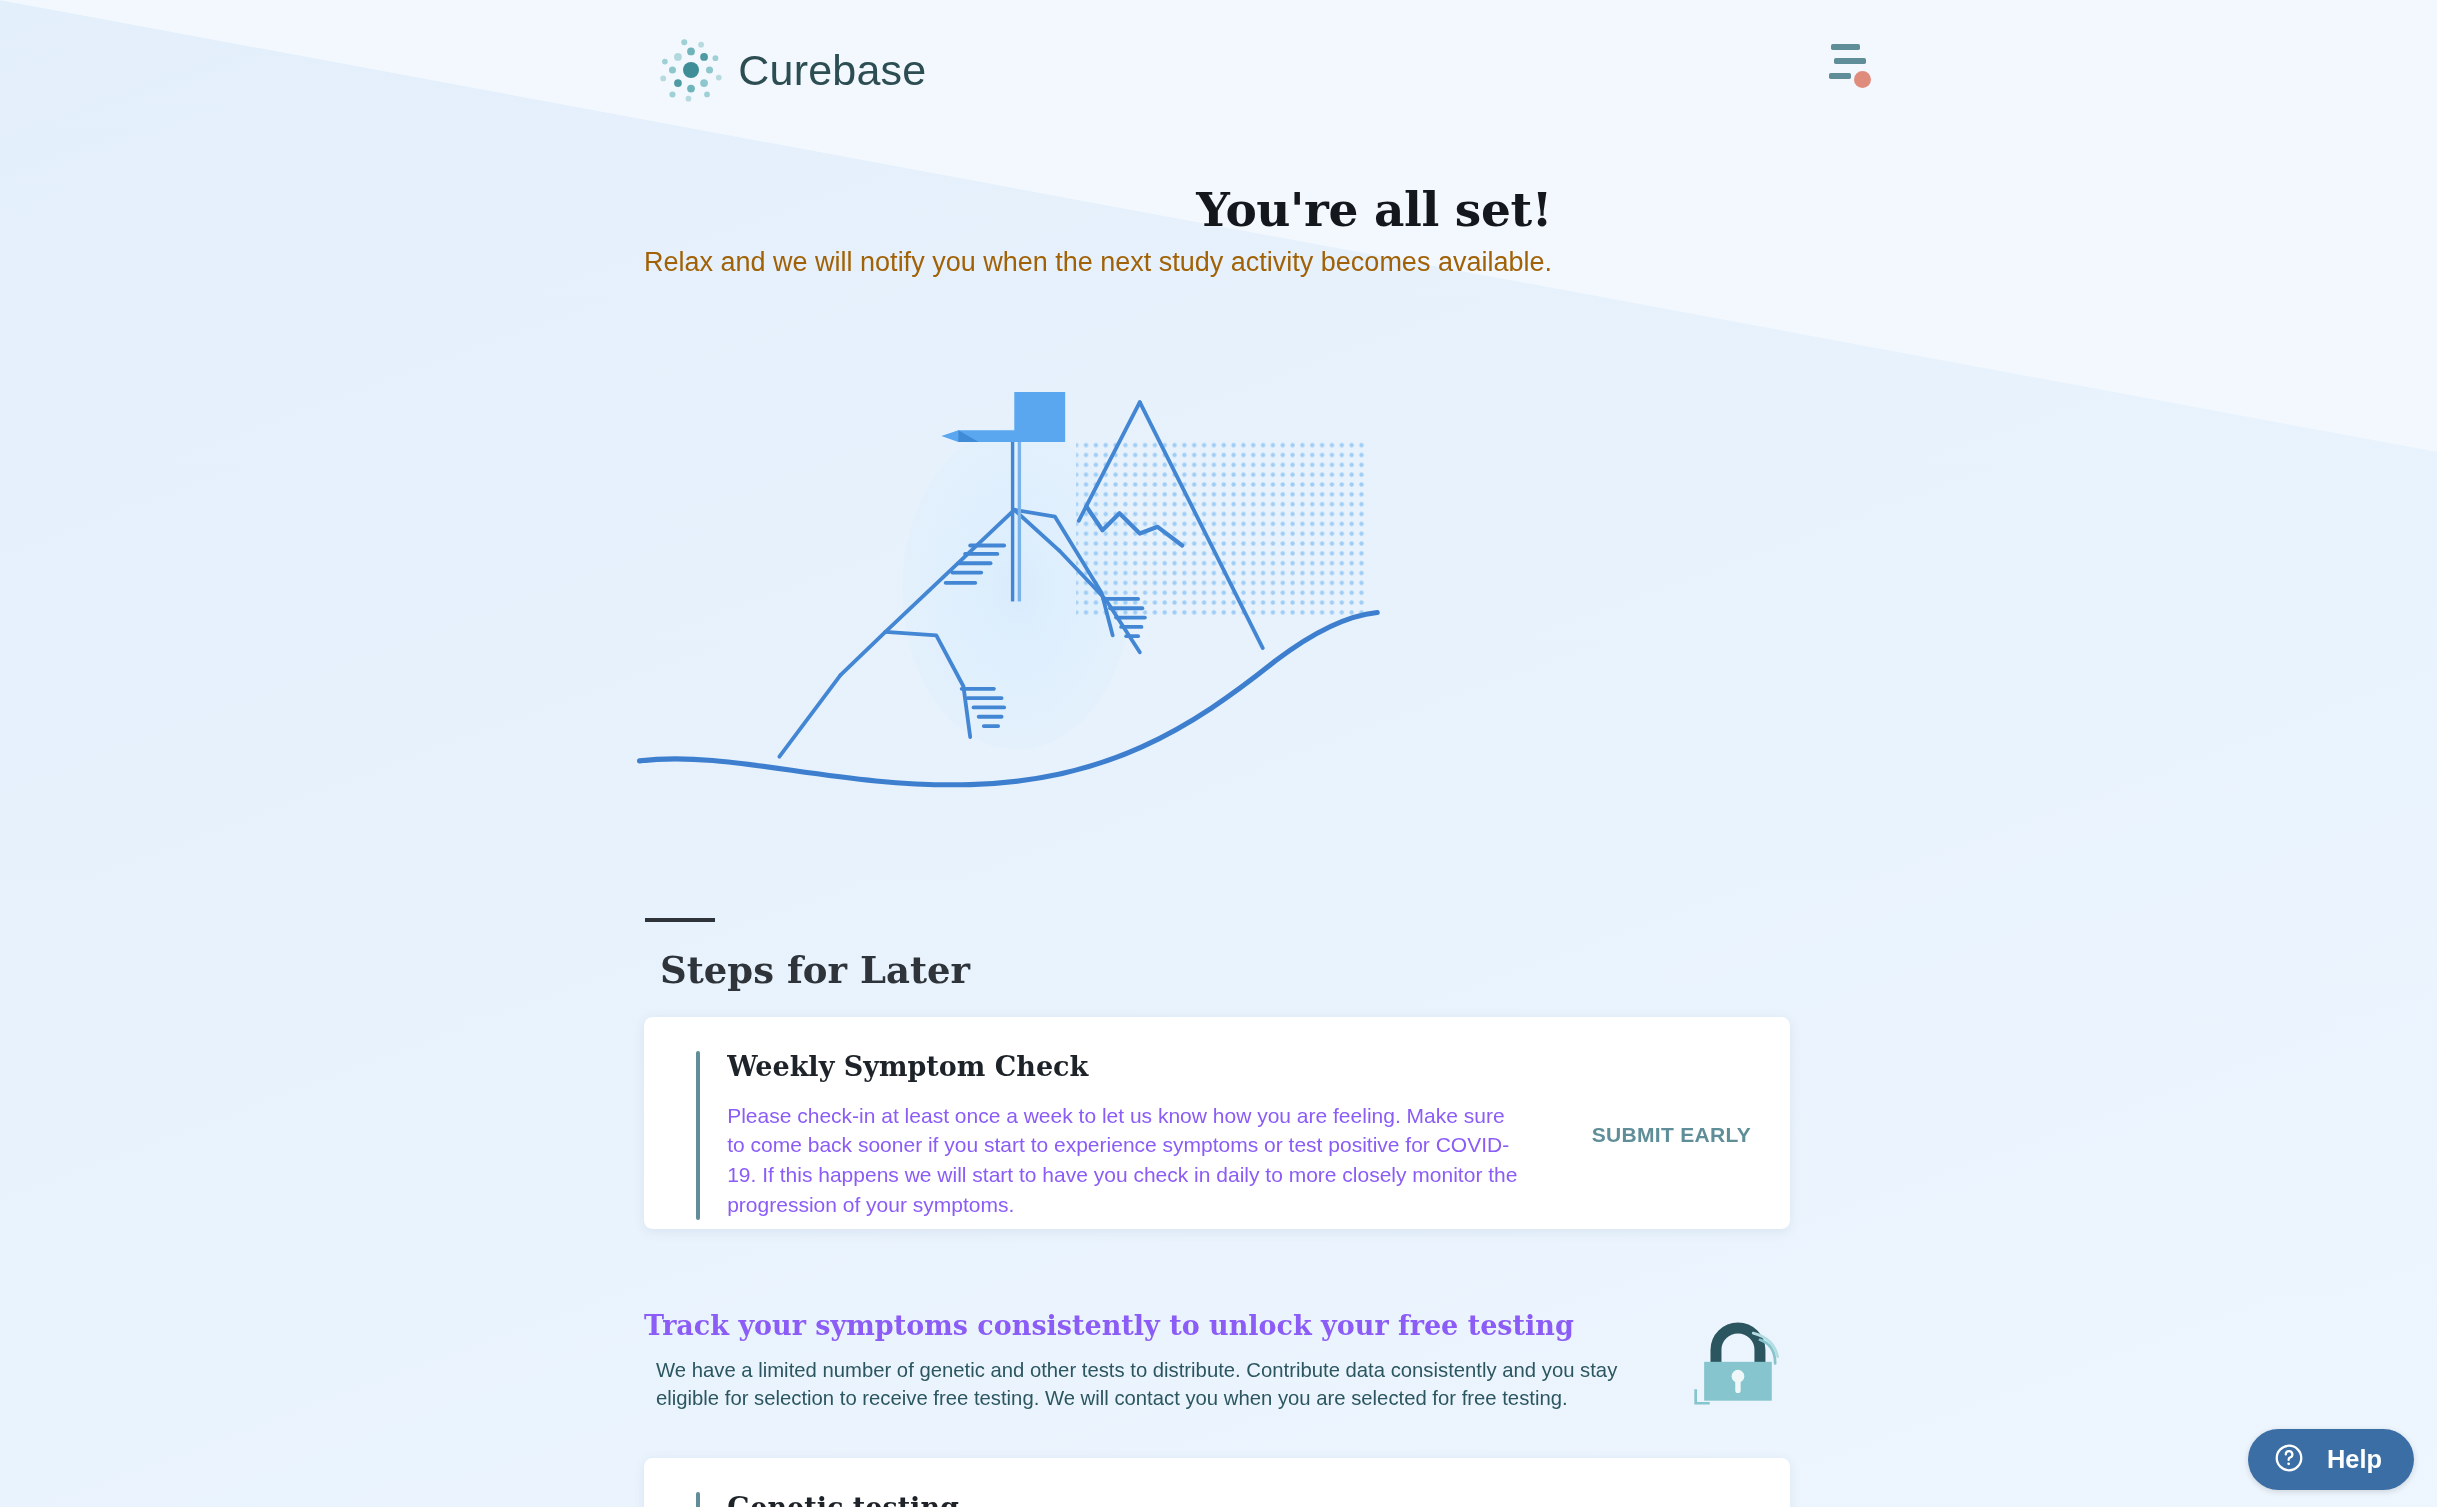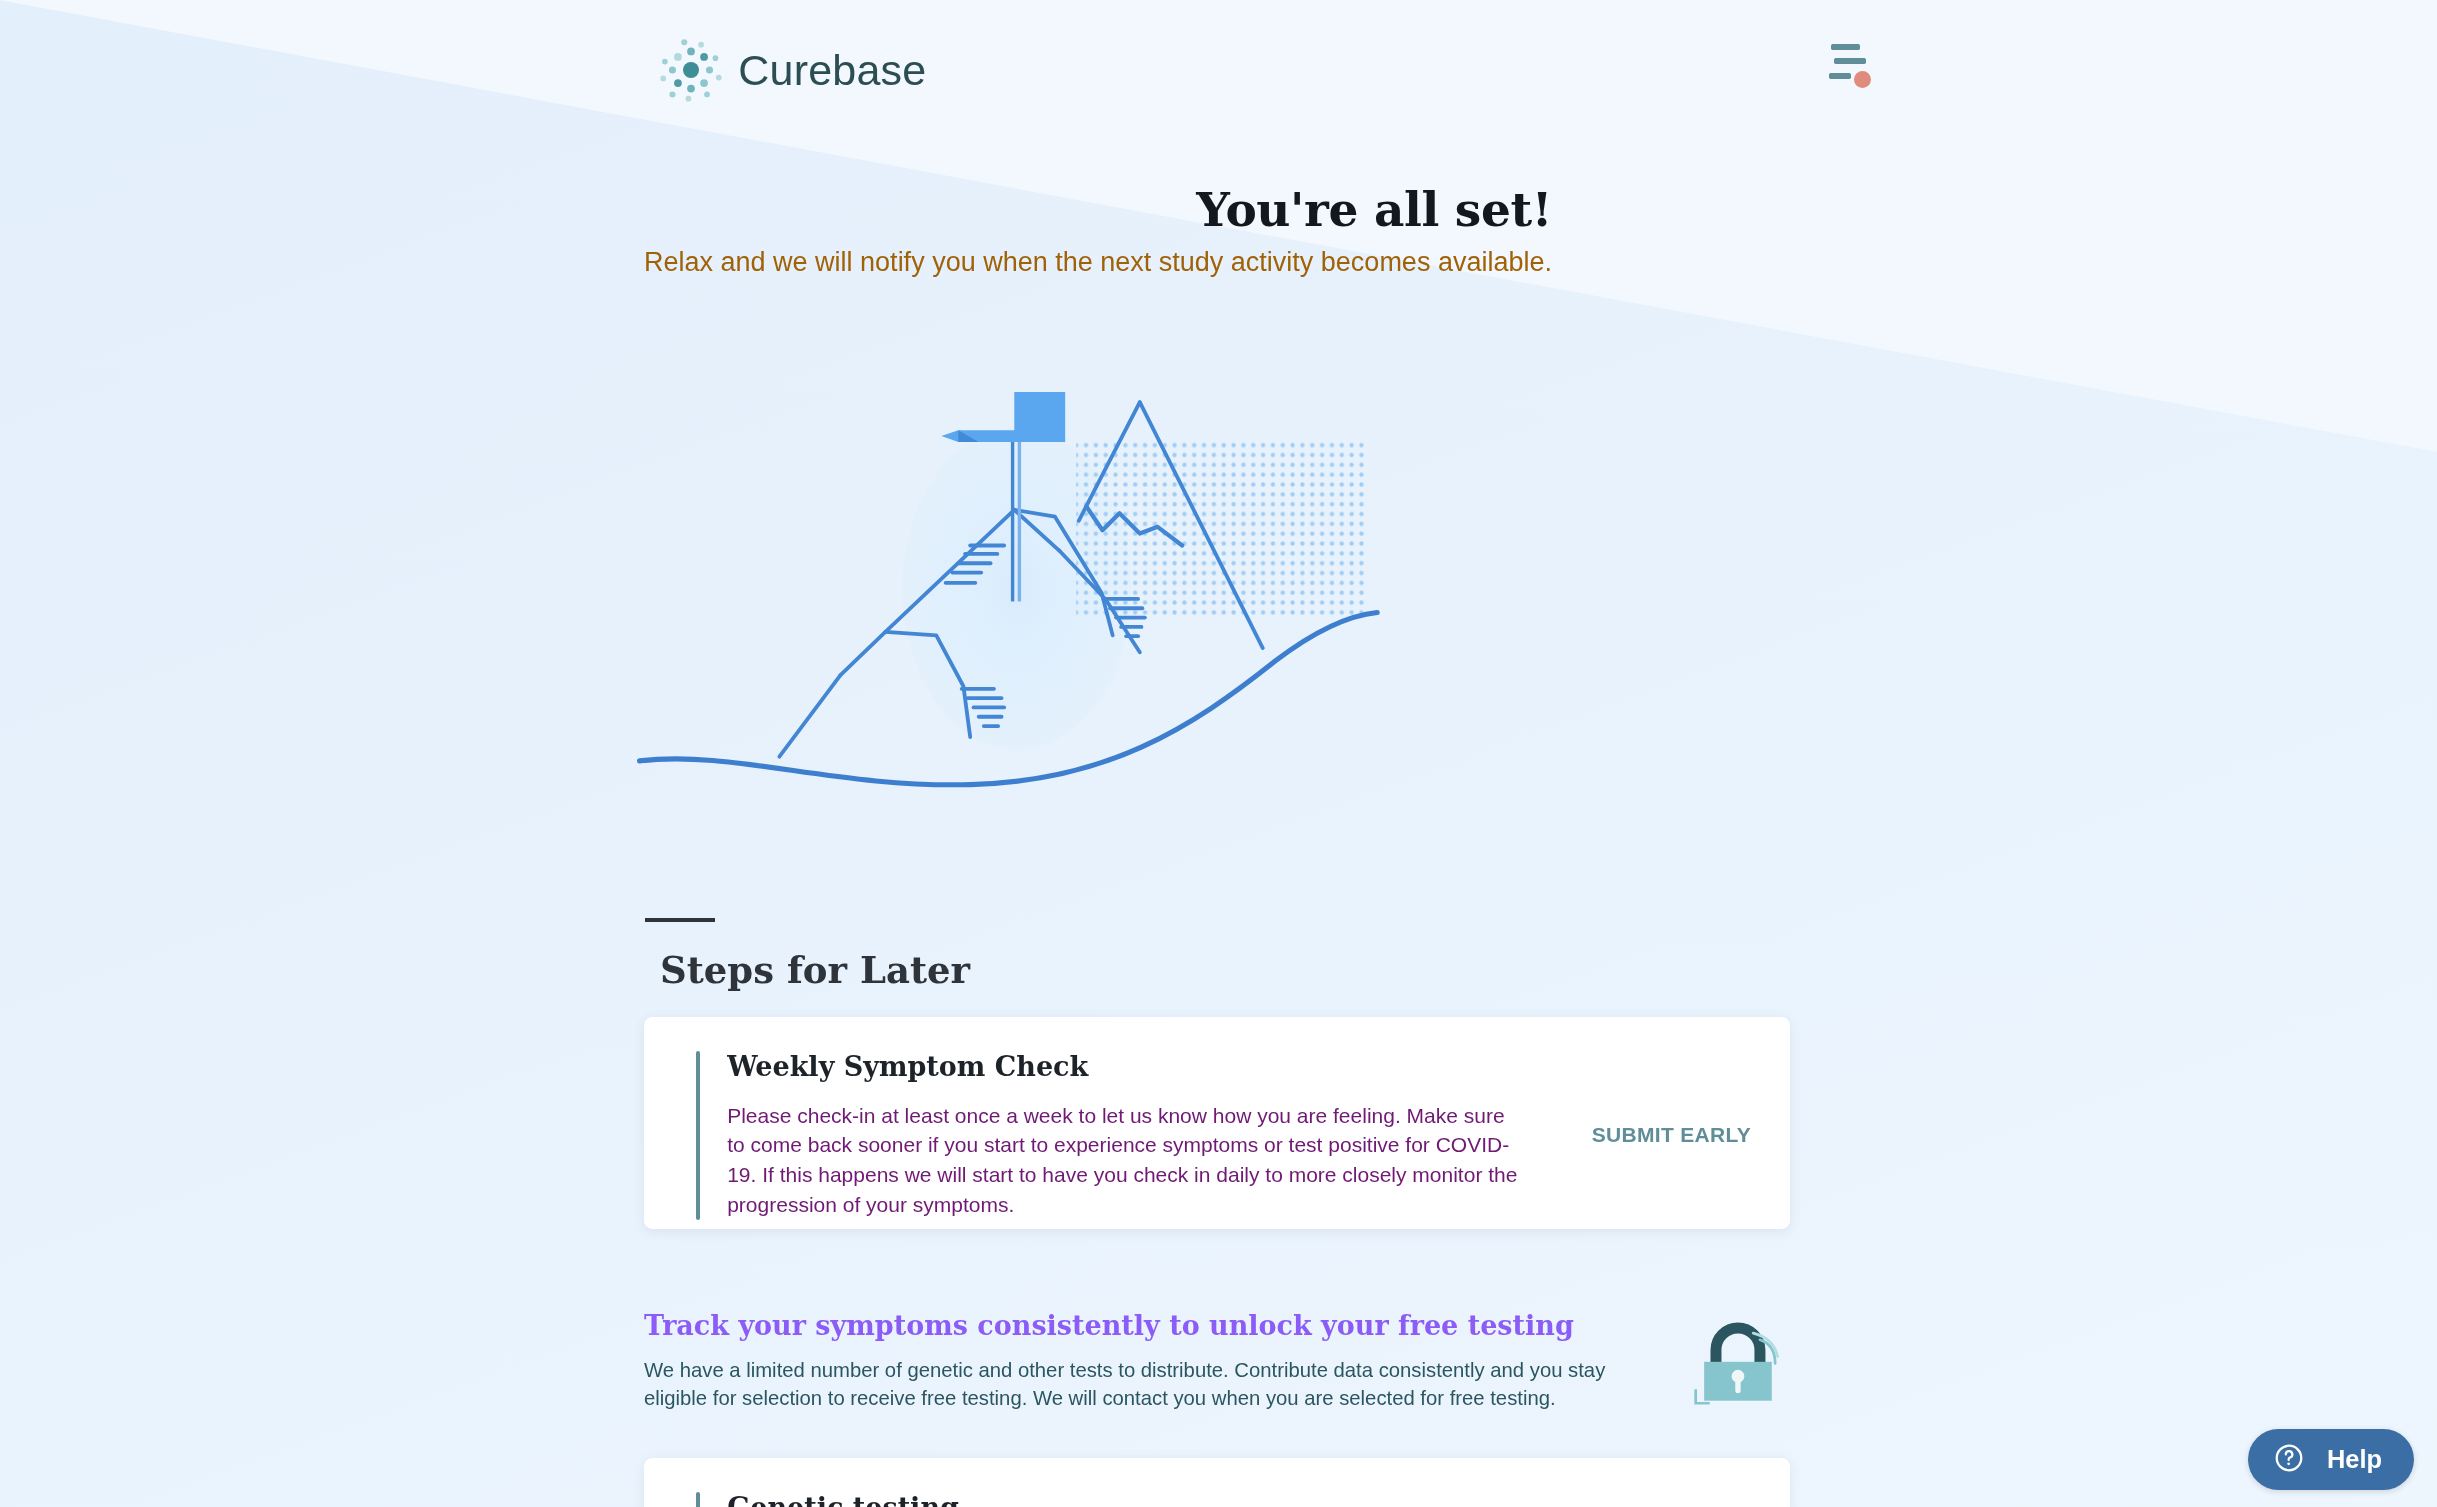--- a/index.html
+++ b/index.html
@@ -180,21 +180,21 @@
   .card-title {
     font-family: "DejaVu Serif", "Liberation Serif", serif;
     font-weight: 700;
     font-size: 27px;
     color: #1d2328;
     margin: 0 0 18.6px 0;
   }
   .card-text {
     font-size: 21px;
     line-height: 1.42;
-    color: #701a75;
+    color: #8b5cf6;
     margin: 0;
     max-width: 797px;
   }
   .card-action {
     flex: 0 0 auto;
     align-self: center;
     padding-left: 25.4px;
   }
   .submit-link {
     font-size: 21px;
@@ -217,21 +217,21 @@
     font-family: "DejaVu Serif", "Liberation Serif", serif;
     font-weight: 700;
     font-size: 27px;
     color: #8b5cf6;
     margin: 0 0 15.3px 0;
   }
   .unlock-text {
     font-size: 20.3px;
     line-height: 1.38;
     color: #2b5660;
-    margin: 0;
+    margin: 12px;
     max-width: 983px;
   }
   .lock-icon {
     position: absolute;
     left: 1694px;
     top: 1316px;
     width: 93px;
     height: 95px;
   }
 

